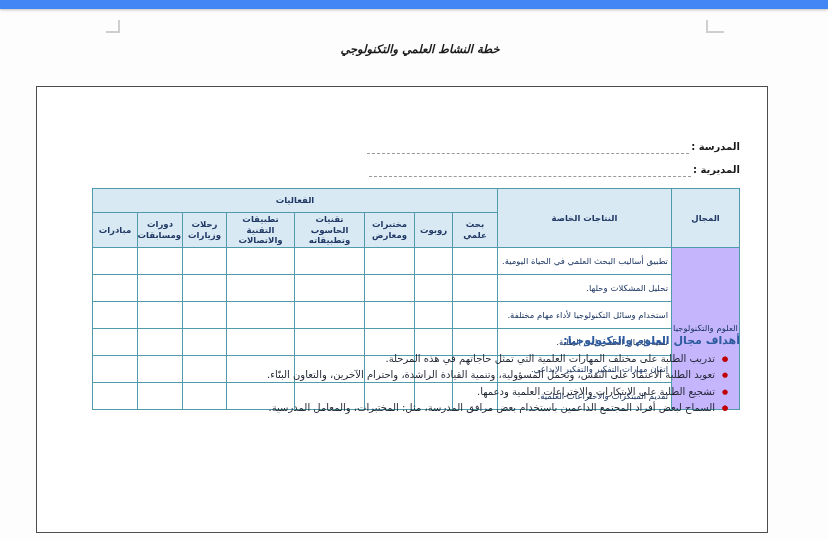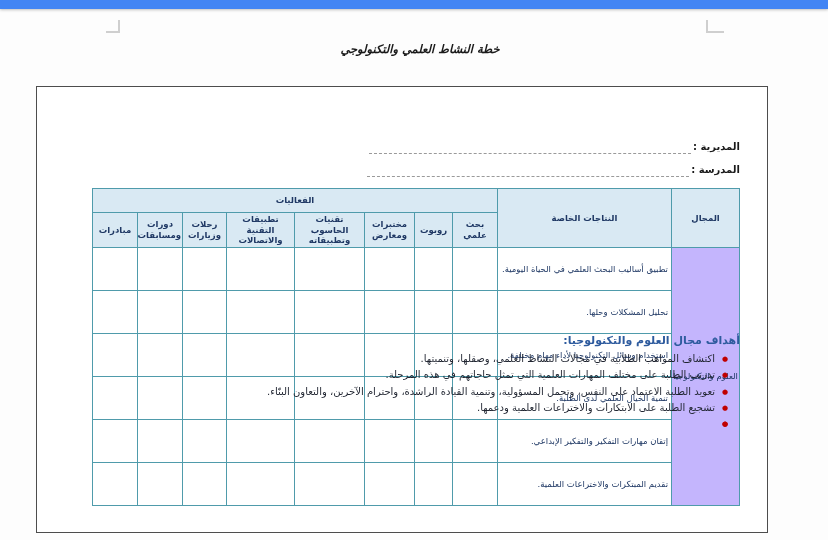--- a/index.html
+++ b/index.html
@@ -36,21 +36,21 @@
   table.plan { border-collapse:collapse; table-layout:fixed; width:647px; direction:rtl; }
   table.plan td, table.plan th { border:1px solid #4f9bab; overflow:hidden; }
   table.plan th {
     background:#d9e9f3; color:#1f3864; font-size:8.5px; font-weight:bold;
     text-align:center; vertical-align:middle; line-height:1.25; padding:1px 1px;
   }
   th.activities-head { height:24px; }
   tr.colheads th { height:29px; }
   td.outcome {
     font-size:8.5px; color:#1f3864; text-align:right; vertical-align:middle;
-    padding:16px 3px; height:15px; white-space:nowrap; background:#ffffff;
+    padding:8px 3px; height:15px; white-space:nowrap; background:#ffffff;
   }
   td.domain-cell {
     background:#c4b5fd; color:#1f3864; font-size:8.5px; font-weight:normal;
     text-align:center; vertical-align:middle; line-height:1.3;
   }
   td.blank { background:#ffffff; height:15px; }
   
   .obj-heading {
     position:absolute; top:247px; right:27px; direction:rtl;
     color:#2e5b9e; font-size:11px; font-weight:bold;
@@ -72,25 +72,25 @@
   <div class="top-bar"></div>
   <div class="crop left"></div>
   <div class="crop right"></div>
 
   <div class="doc-title">خطة النشاط العلمي والتكنولوجي</div>
 
   <div class="content-box">
 
     <div class="fields">
       <div class="field-row">
-        <span class="field-label">المديرية :</span>
+        <span class="field-label">المدرسة :</span>
         <span class="field-line"></span>
       </div>
       <div class="field-row">
-        <span class="field-label">المدرسة :</span>
+        <span class="field-label">المديرية :</span>
         <span class="field-line"></span>
       </div>
     </div>
 
     <div class="plan-table-wrap">
       <table class="plan" dir="rtl">
         <colgroup>
           <col style="width:68px">
             <col style="width:174px">
           <col style="width:45px">
@@ -185,22 +185,22 @@
           <td class="blank"></td>
               <td class="blank"></td>
         </tr>
       </tbody>
         </table>
     </div>
 
     <div class="obj-heading">أهداف مجال العلوم والتكنولوجيا:</div>
 
     <ul class="obj-list">
-      <li><span class="dot">●</span><span>اكتشاف المواهب الطلابية في مجالات النشاط العلمي، وصقلها، وتنميتها.</span></li>
+      <li><span class="dot">●</span></li>
       <li><span class="dot">●</span><span>تدريب الطلبة على مختلف المهارات العلمية التي تمثل حاجاتهم في هذه المرحلة.</span></li>
       <li><span class="dot">●</span><span>تعويد الطلبة الاعتماد على النفس، وتحمل المسؤولية، وتنمية القيادة الراشدة، واحترام الآخرين، والتعاون البنّاء.</span></li>
       <li><span class="dot">●</span><span>تشجيع الطلبة على الابتكارات والاختراعات العلمية ودعمها.</span></li>
       <li><span class="dot">●</span></li>
-      <li><span class="dot">●</span></li>
+      <li><span class="dot">●</span><span>السماح لبعض أفراد المجتمع الداعمين باستخدام بعض مرافق المدرسة، مثل: المختبرات، والمعامل المدرسية.</span></li>
     </ul>
 
   </div>
 </div>
 
 </body></html>

